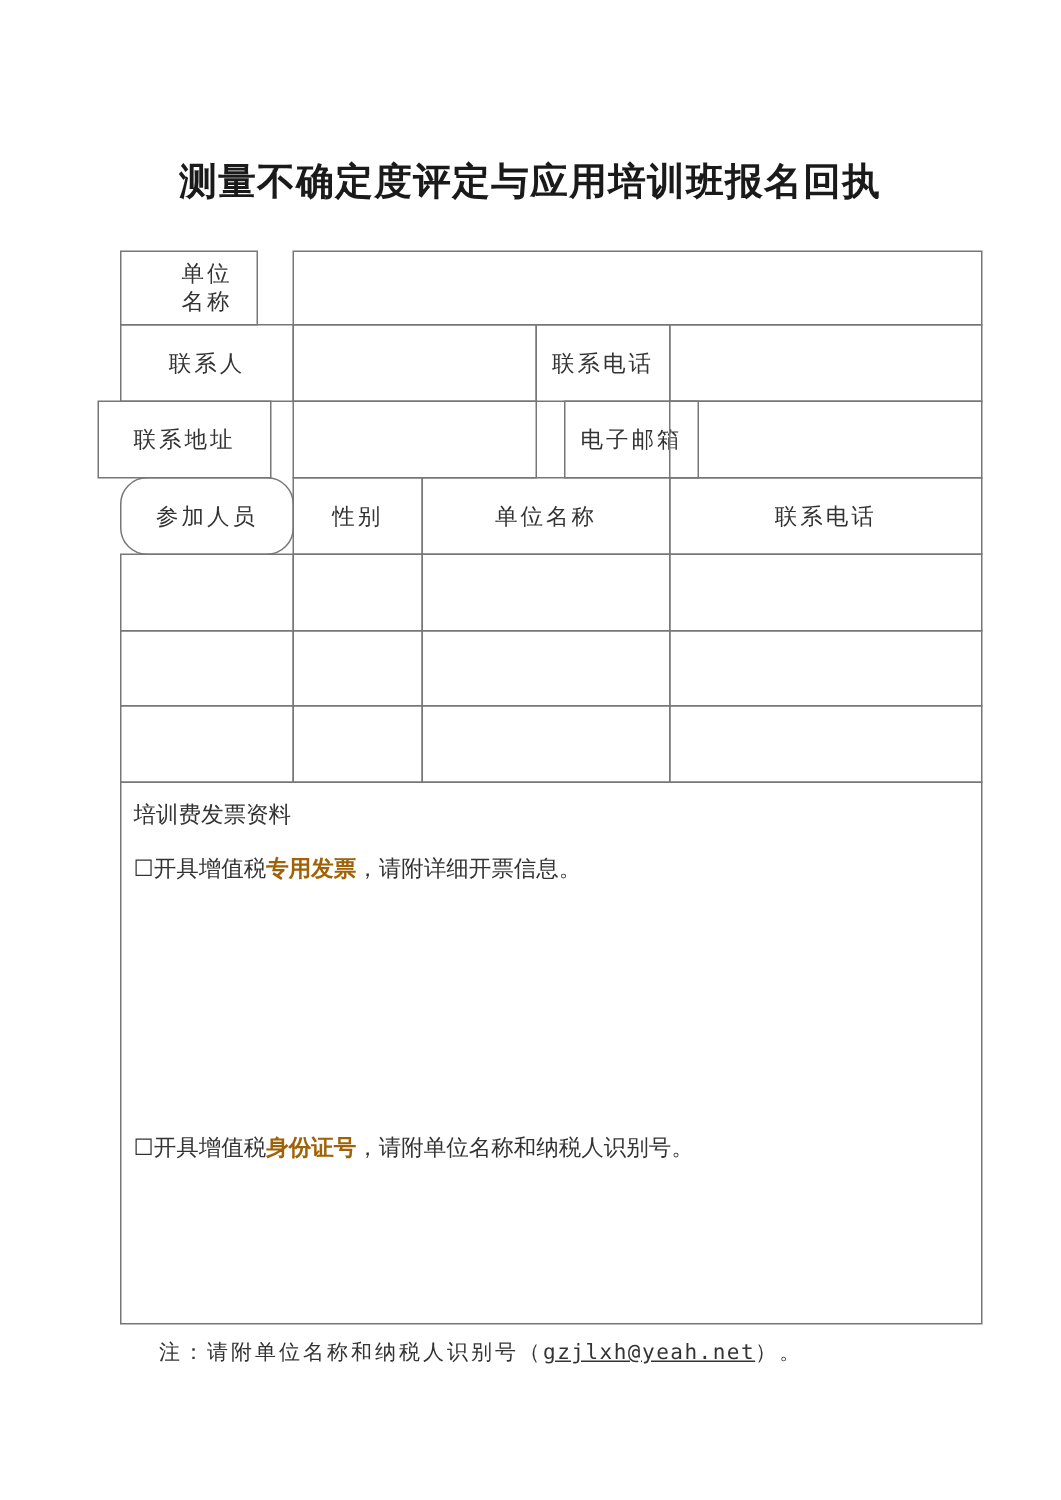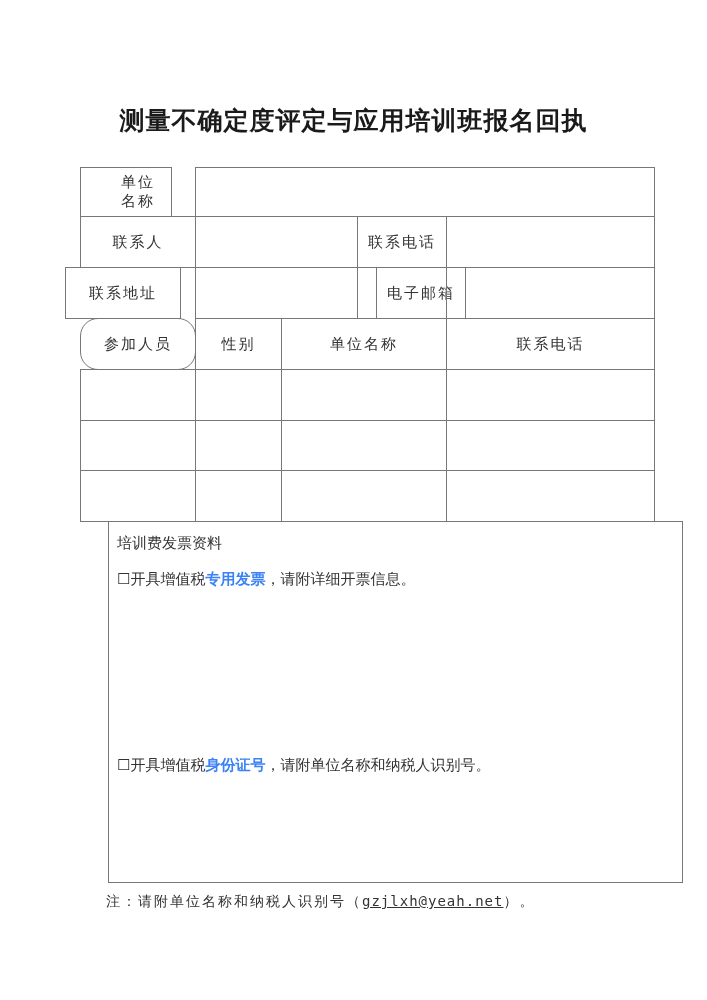--- a/index.html
+++ b/index.html
@@ -1,22 +1,22 @@
 <!DOCTYPE html>
 <html><head>
 <meta charset="utf-8">
 <style>
   html,body{margin:0;padding:0;background:#fff;}
   body{width:707px;height:1000px;position:relative;overflow:hidden;font-family:"DejaVu Serif","Liberation Serif",serif;color:#2a2a2a;}
   .title{position:absolute;left:0;width:707px;top:104px;text-align:center;font-size:25px;font-weight:bold;letter-spacing:1px;font-family:"DejaVu Sans","Liberation Sans",sans-serif;color:#1a1a1a;}
   .cell{position:absolute;border:1px solid #777;box-sizing:border-box;display:flex;align-items:center;justify-content:center;font-size:15px;letter-spacing:2px;color:#333;}
   .fill{justify-content:flex-start;}
-  .invoice{position:absolute;left:80px;top:521px;width:575px;height:362px;border:1px solid #777;box-sizing:border-box;margin-left:28px;}
+  .invoice{position:absolute;left:80px;top:521px;width:575px;height:362px;border:1px solid #777;box-sizing:border-box;}
   .inv-line{position:absolute;left:8px;font-size:15px;color:#333;}
-  .inv-line b{font-weight:bold;color:#3b82f6;}
+  .inv-line b{font-weight:bold;color:#a16207;}
   .note{position:absolute;left:106px;top:893px;font-size:14px;letter-spacing:2px;color:#333;}
   .note a{color:#333;text-decoration:underline;letter-spacing:1px;font-family:"DejaVu Sans Mono","Liberation Mono",monospace;font-size:14px;}
 </style>
 </head>
 <body>
 
 <div class="title">测量不确定度评定与应用培训班报名回执</div>
 
 <div class="cell" style="left:80px;top:167px;width:92px;height:50px;padding-left:40px;">单位名称</div>
 <div class="cell fill" style="left:195px;top:167px;width:460px;height:50px;"></div>

